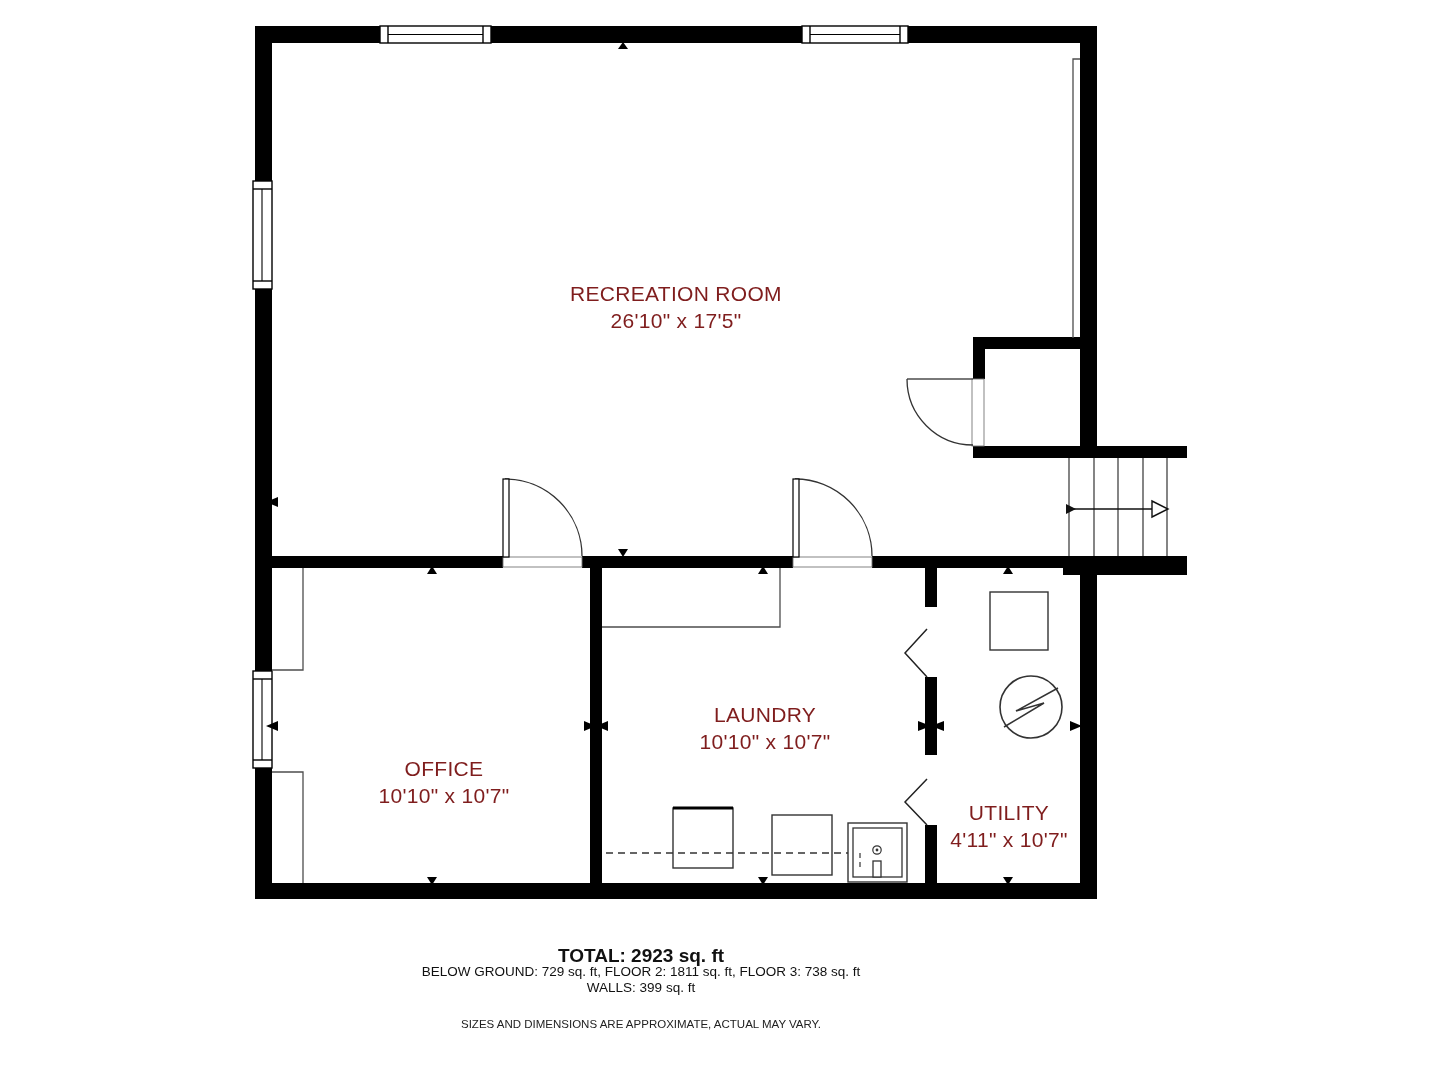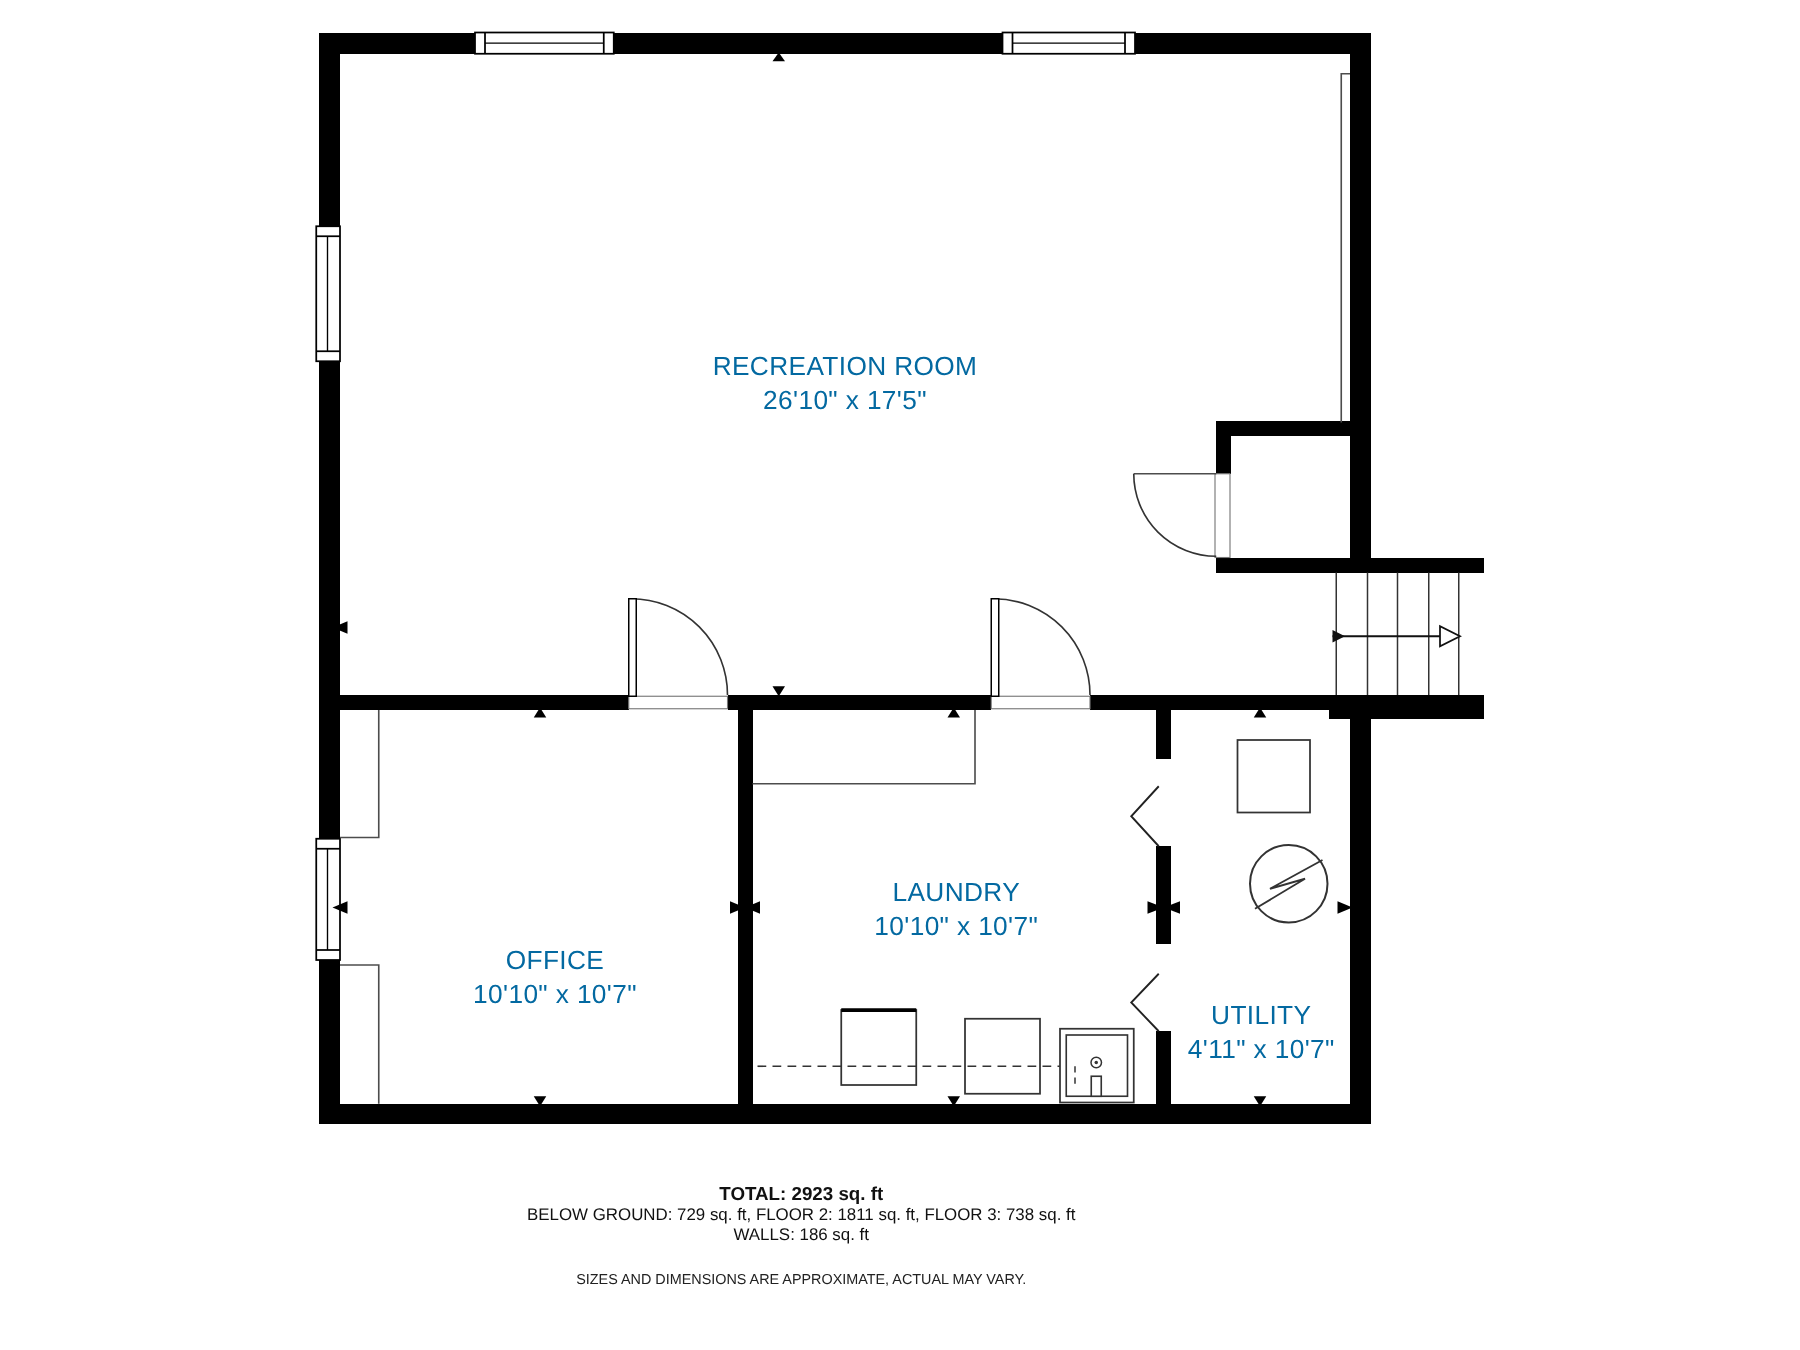--- a/index.html
+++ b/index.html
@@ -4,29 +4,29 @@
 <style>
   html,body{margin:0;padding:0;}
   body{
     width:1440px;height:1080px;background:#ffffff;
     font-family:"Liberation Sans", sans-serif;
     position:relative;overflow:hidden;
   }
   #plan{position:absolute;left:0;top:0;width:1440px;height:1080px;}
   .room-label{
     position:absolute;transform:translate(-50%,-50%);
-    text-align:center;color:#0369a1;font-size:21px;line-height:27px;
+    text-align:center;color:#7f1d1d;font-size:21px;line-height:27px;
     white-space:nowrap;letter-spacing:.3px;
   }
   .summary{
     position:absolute;left:641px;top:948px;transform:translateX(-50%);
     text-align:center;color:#111;font-size:13.5px;line-height:16px;
     white-space:nowrap;
   }
-  .summary .total{font-weight:bold;font-size:15px;}
+  .summary .total{font-weight:bold;font-size:19px;}
   .summary .disclaimer{margin-top:20px;font-size:11.5px;color:#222;}
 </style>
 </head>
 <body>
 
 <svg id="plan" viewBox="0 0 1440 1080">
 
   <g fill="#000000" shape-rendering="crispEdges">
     <rect x="255" y="26" width="842" height="17"></rect>
     <rect x="255" y="26" width="17" height="873"></rect>
@@ -187,15 +187,15 @@
   <div>10'10" x 10'7"</div>
 </div>
 <div class="room-label" style="left:1009px;top:826px;">
   <div>UTILITY</div>
   <div>4'11" x 10'7"</div>
 </div>
 
 <div class="summary">
   <div class="total">TOTAL: 2923 sq. ft</div>
   <div>BELOW GROUND: 729 sq. ft, FLOOR 2: 1811 sq. ft, FLOOR 3: 738 sq. ft</div>
-  <div>WALLS: 186 sq. ft</div>
+  <div>WALLS: 399 sq. ft</div>
   <div class="disclaimer">SIZES AND DIMENSIONS ARE APPROXIMATE, ACTUAL MAY VARY.</div>
 </div>
 
 </body></html>

